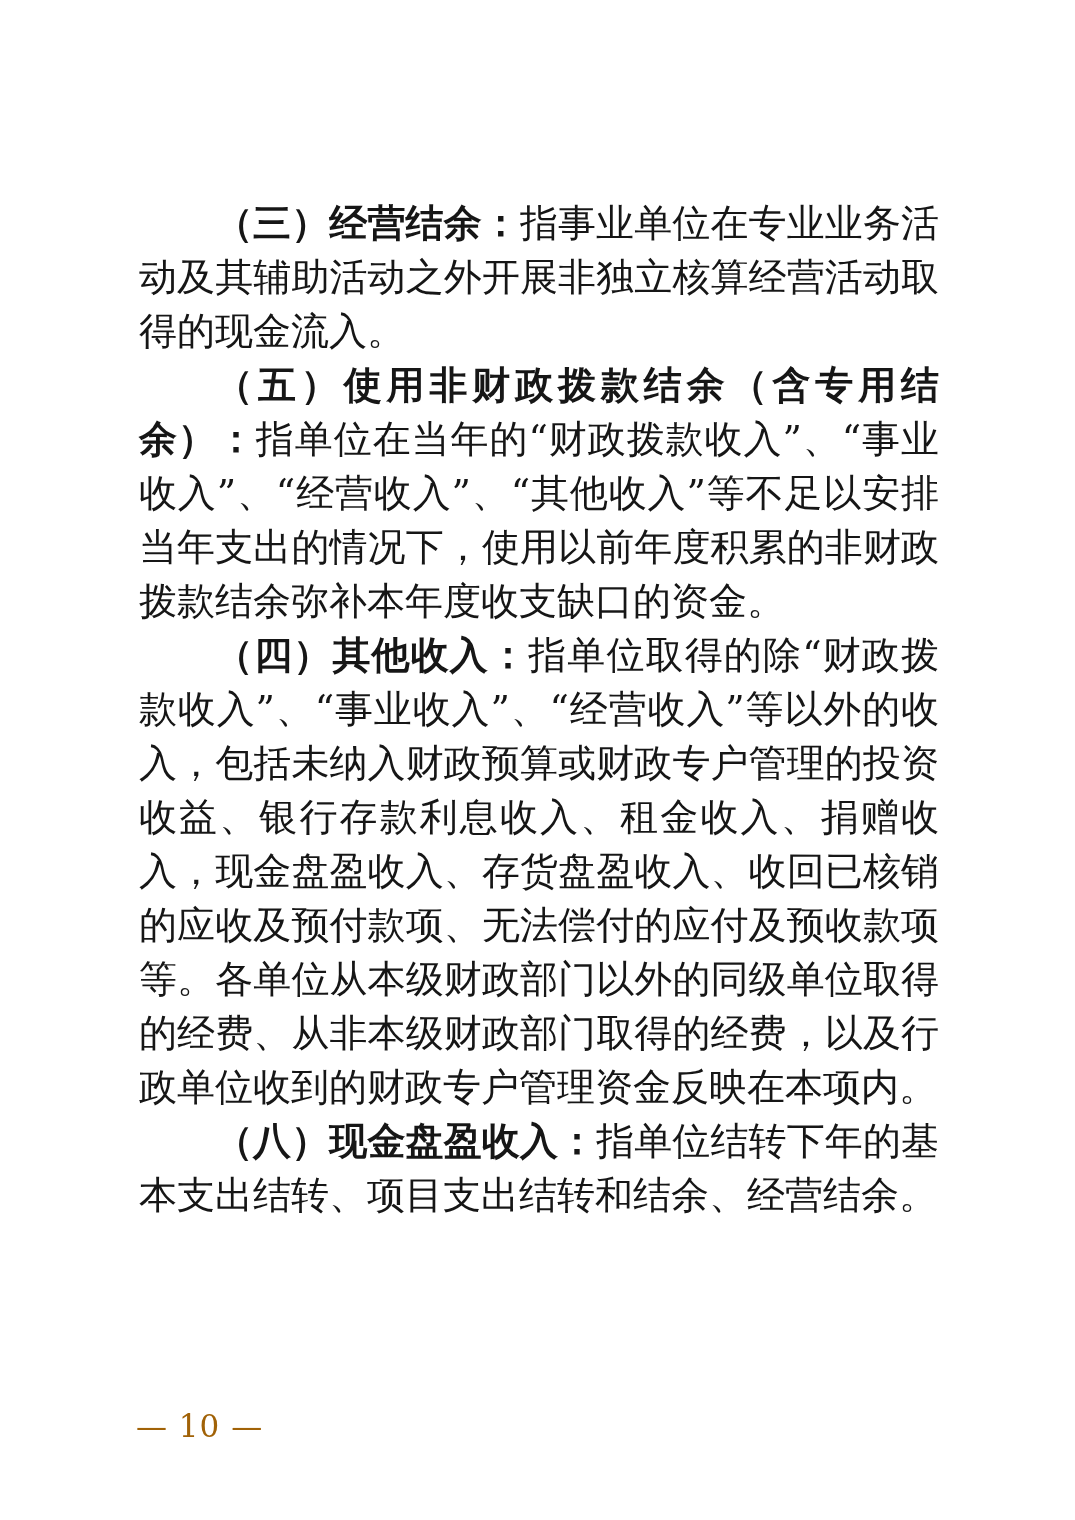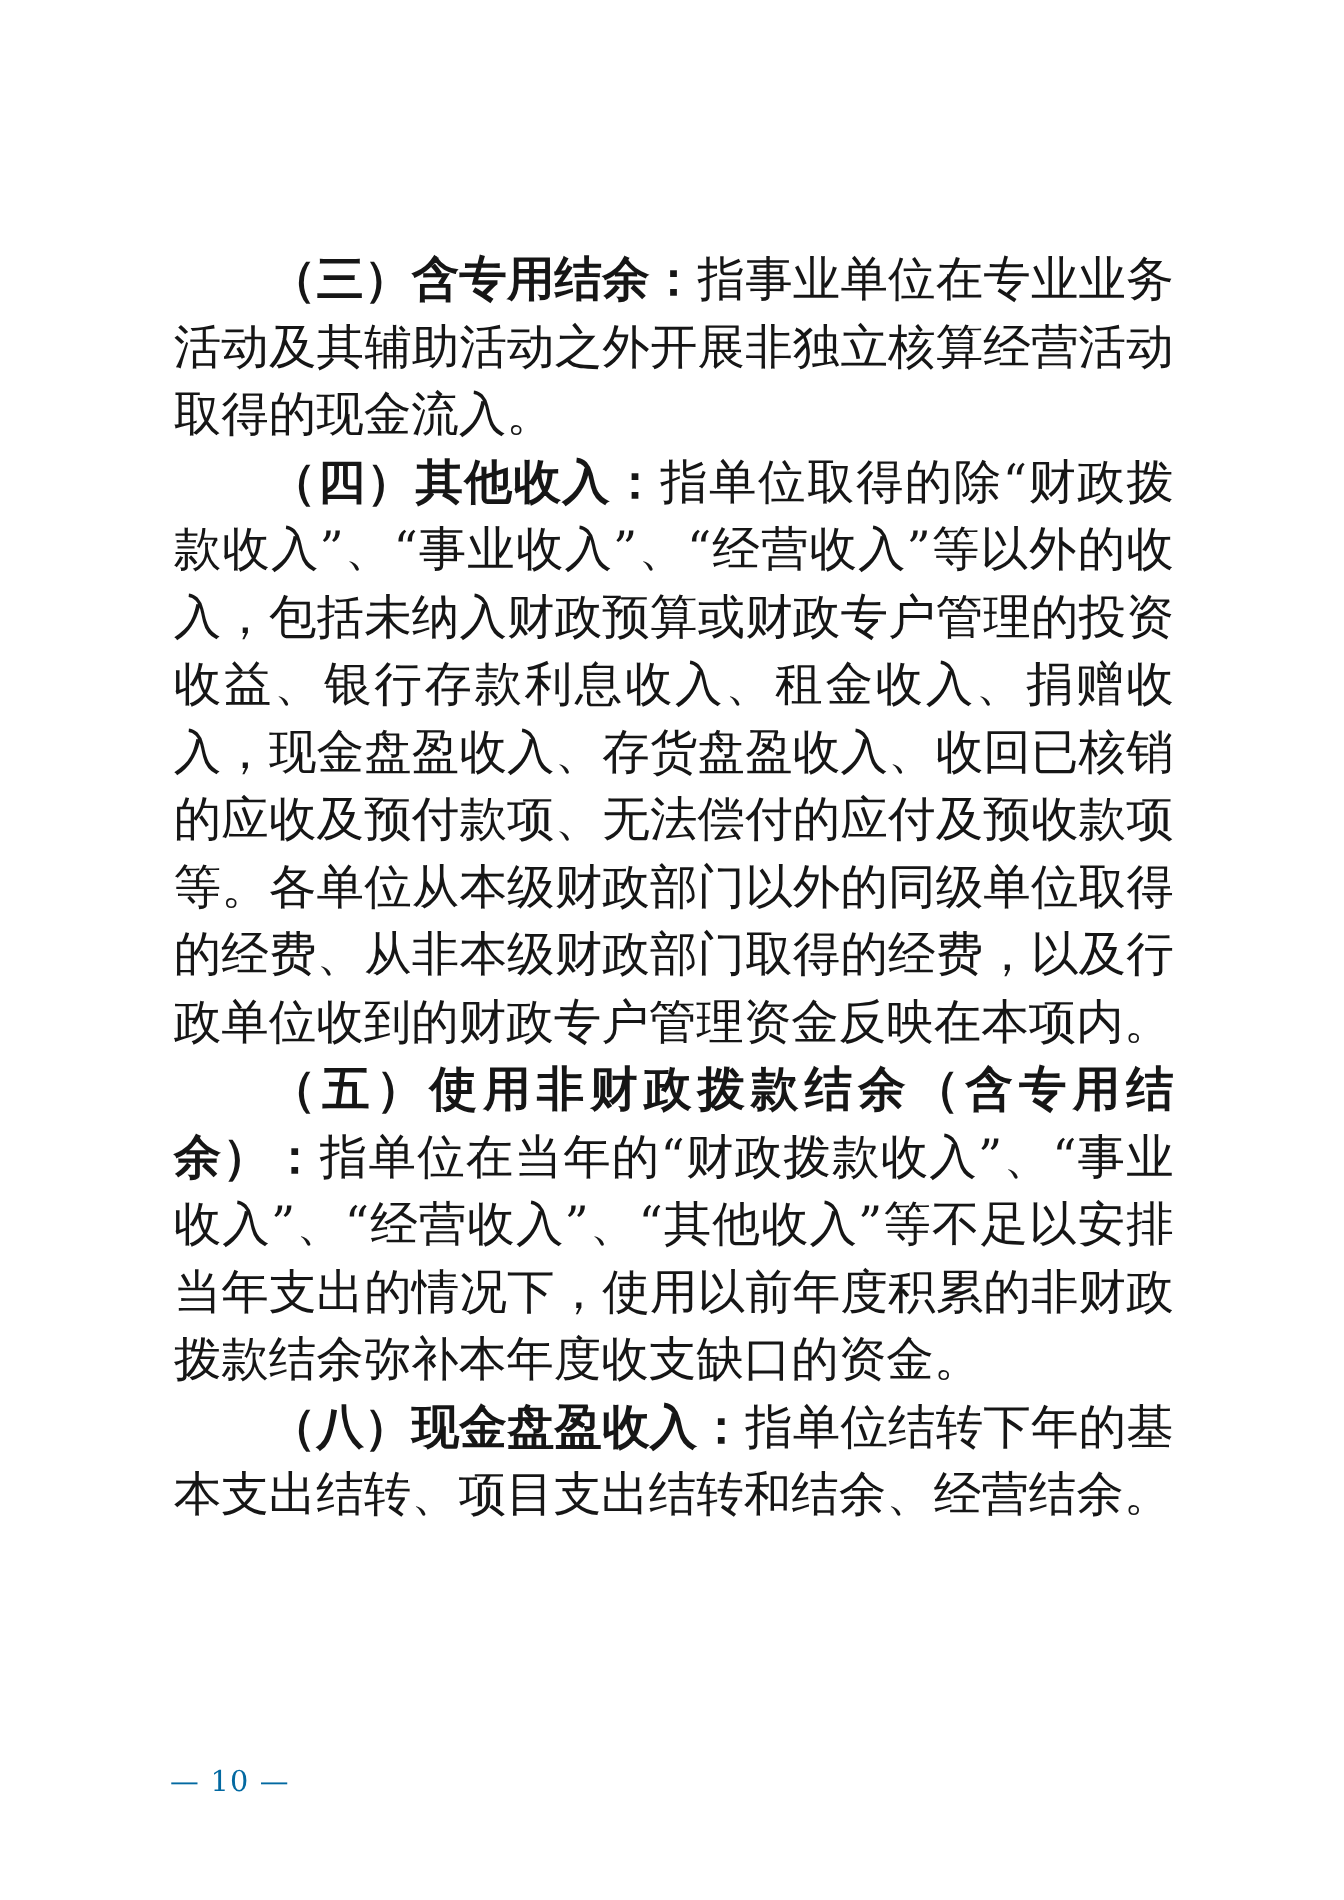--- a/index.html
+++ b/index.html
@@ -34,32 +34,32 @@
   .para-heading {
     font-weight: 700;
   }
   .para-text {
     font-weight: 400;
   }
   .page-footer {
     position: absolute;
     left: 136px;
     top: 1406px;
-    font-size: 23px;
+    font-size: 31px;
     line-height: 40px;
-    color: #0369a1;
+    color: #a16207;
     letter-spacing: 1px;
     white-space: nowrap;
   }
 </style>
 </head>
 <body>
 
 <div class="page">
   <div class="content">
-    <p class="para"><span class="para-heading">（三）含专用结余：</span><span class="para-text">指事业单位在专业业务活动及其辅助活动之外开展非独立核算经营活动取得的现金流入。</span></p>
+    <p class="para"><span class="para-heading">（三）经营结余：</span><span class="para-text">指事业单位在专业业务活动及其辅助活动之外开展非独立核算经营活动取得的现金流入。</span></p>
+    <p class="para"><span class="para-heading">（五）使用非财政拨款结余（含专用结余）：</span><span class="para-text">指单位在当年的“财政拨款收入”、“事业收入”、“经营收入”、“其他收入”等不足以安排当年支出的情况下，使用以前年度积累的非财政拨款结余弥补本年度收支缺口的资金。</span></p>
     <p class="para"><span class="para-heading">（四）其他收入：</span><span class="para-text">指单位取得的除“财政拨款收入”、“事业收入”、“经营收入”等以外的收入，包括未纳入财政预算或财政专户管理的投资收益、银行存款利息收入、租金收入、捐赠收入，现金盘盈收入、存货盘盈收入、收回已核销的应收及预付款项、无法偿付的应付及预收款项等。各单位从本级财政部门以外的同级单位取得的经费、从非本级财政部门取得的经费，以及行政单位收到的财政专户管理资金反映在本项内。</span></p>
-    <p class="para"><span class="para-heading">（五）使用非财政拨款结余（含专用结余）：</span><span class="para-text">指单位在当年的“财政拨款收入”、“事业收入”、“经营收入”、“其他收入”等不足以安排当年支出的情况下，使用以前年度积累的非财政拨款结余弥补本年度收支缺口的资金。</span></p>
     <p class="para"><span class="para-heading">（八）现金盘盈收入：</span><span class="para-text">指单位结转下年的基本支出结转、项目支出结转和结余、经营结余。</span></p>
 
   </div>
   <div class="page-footer">— 10 —</div>
 </div>
 
 </body></html>

